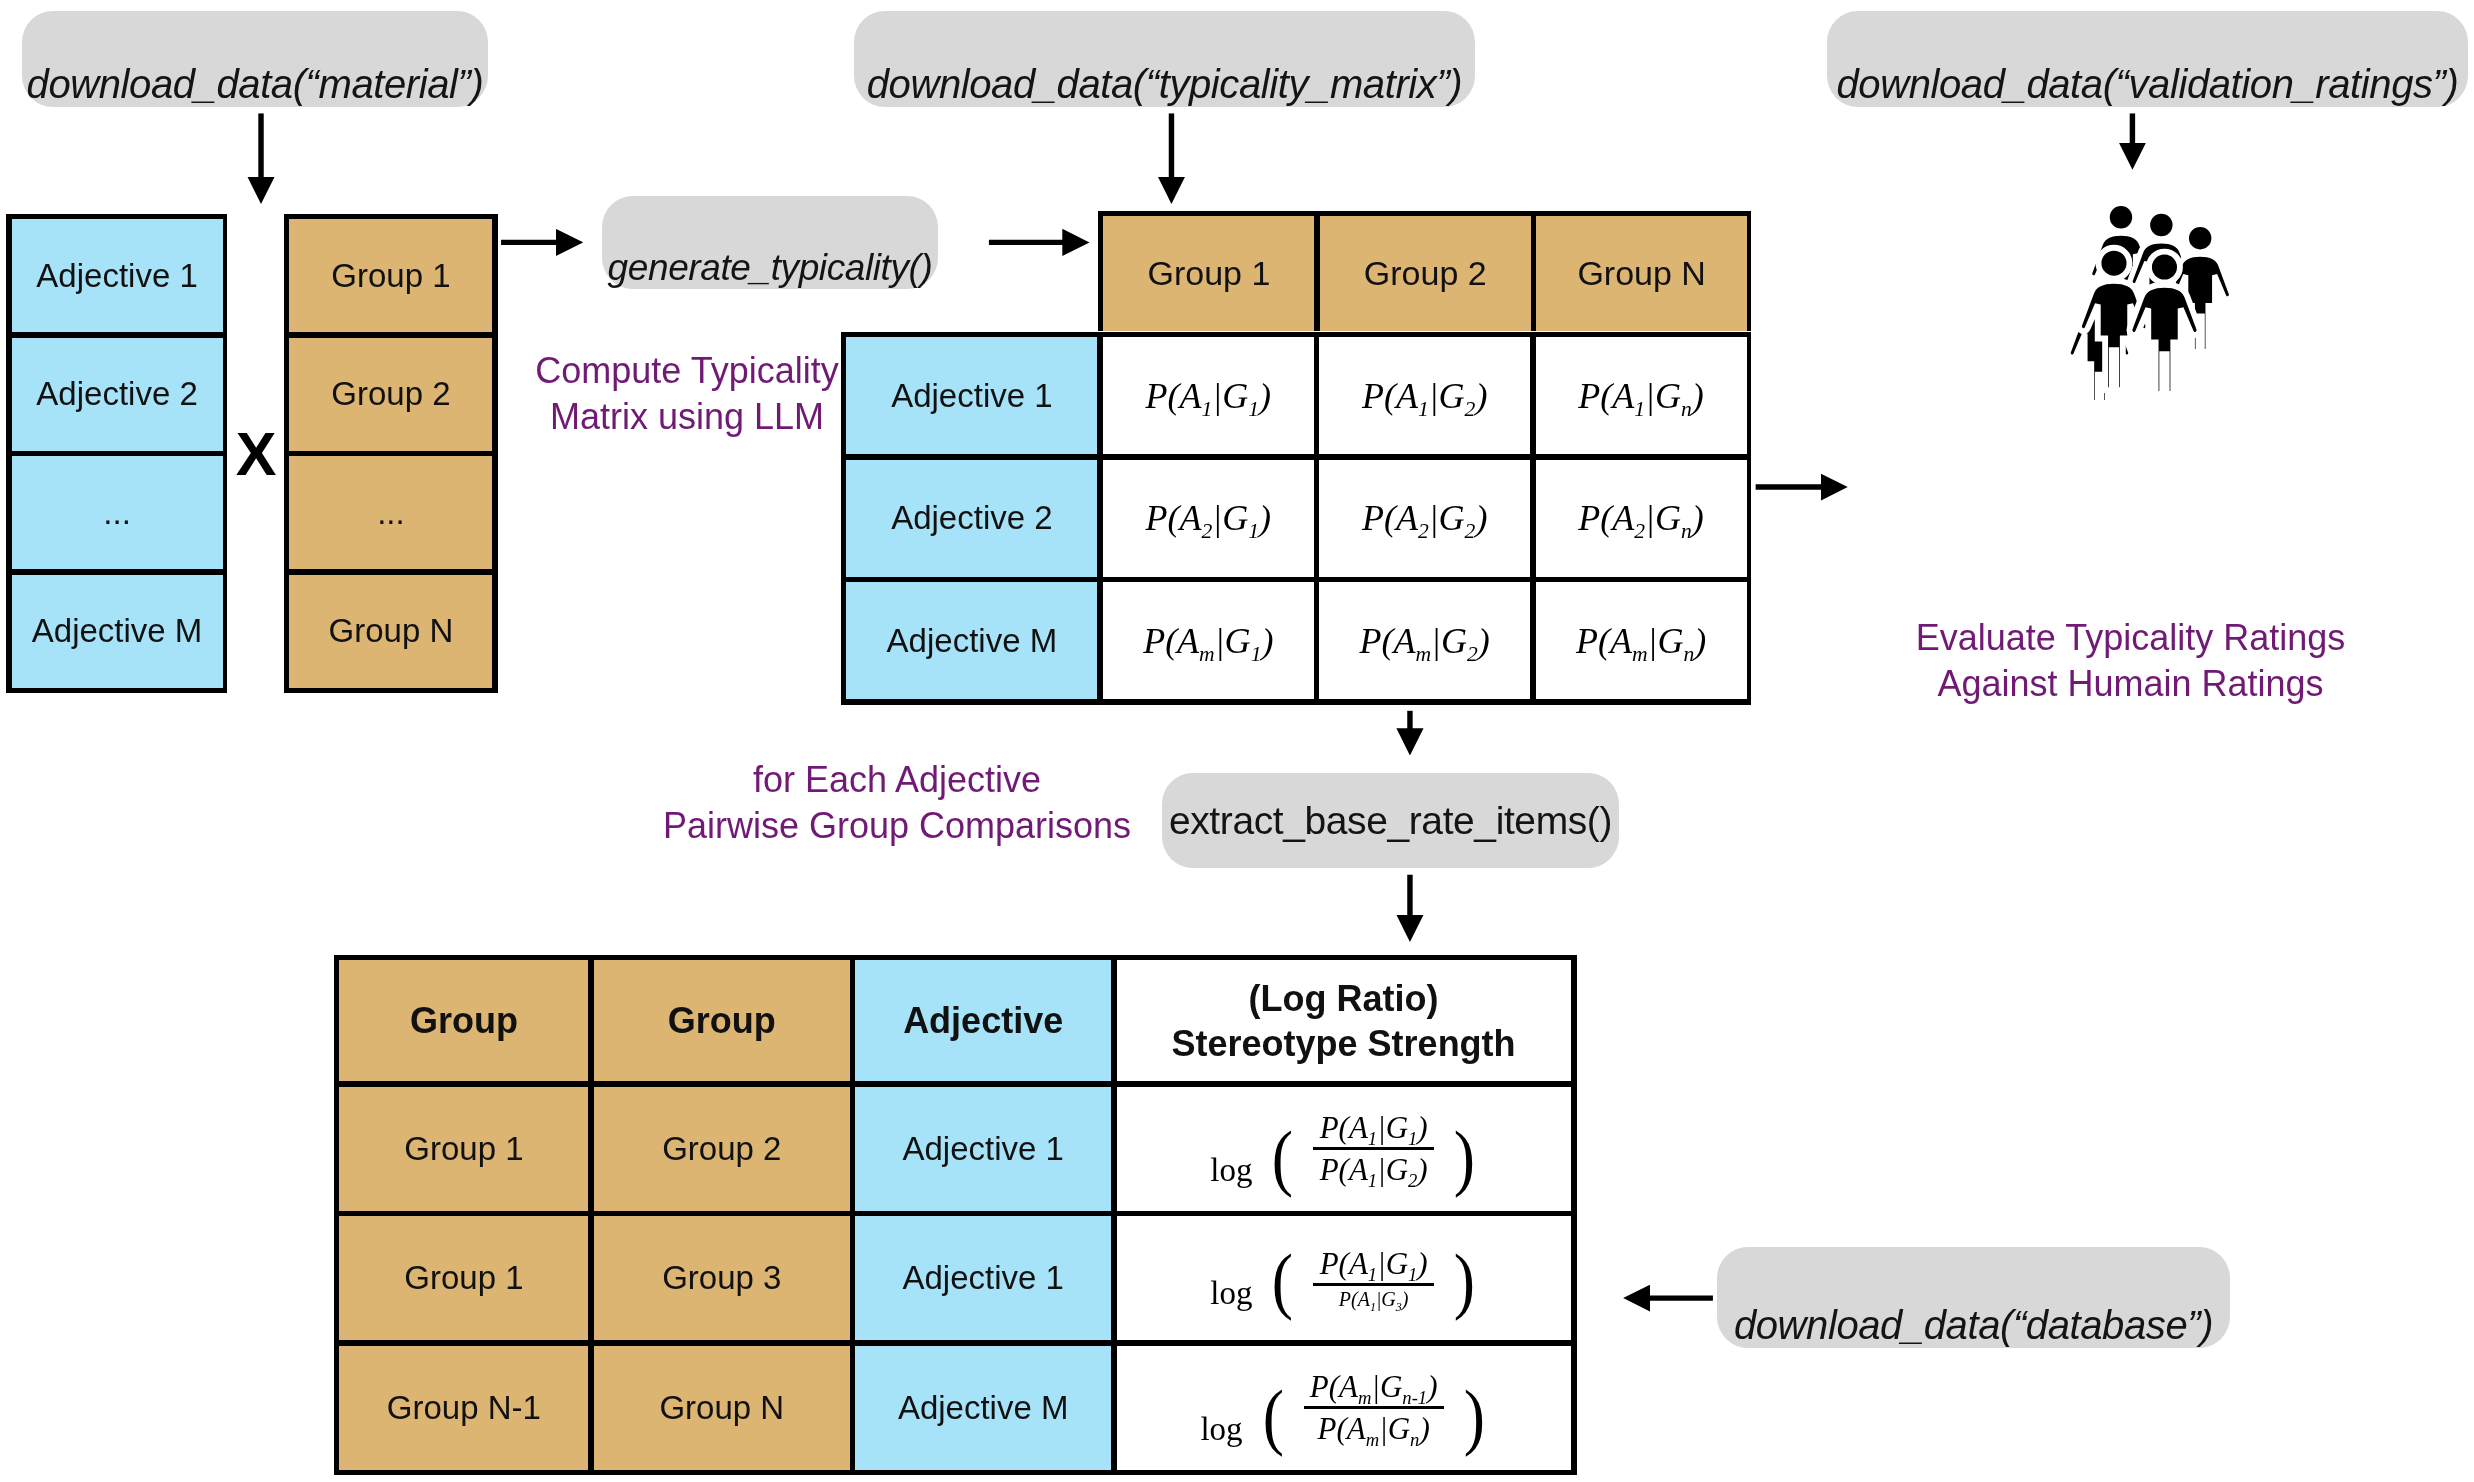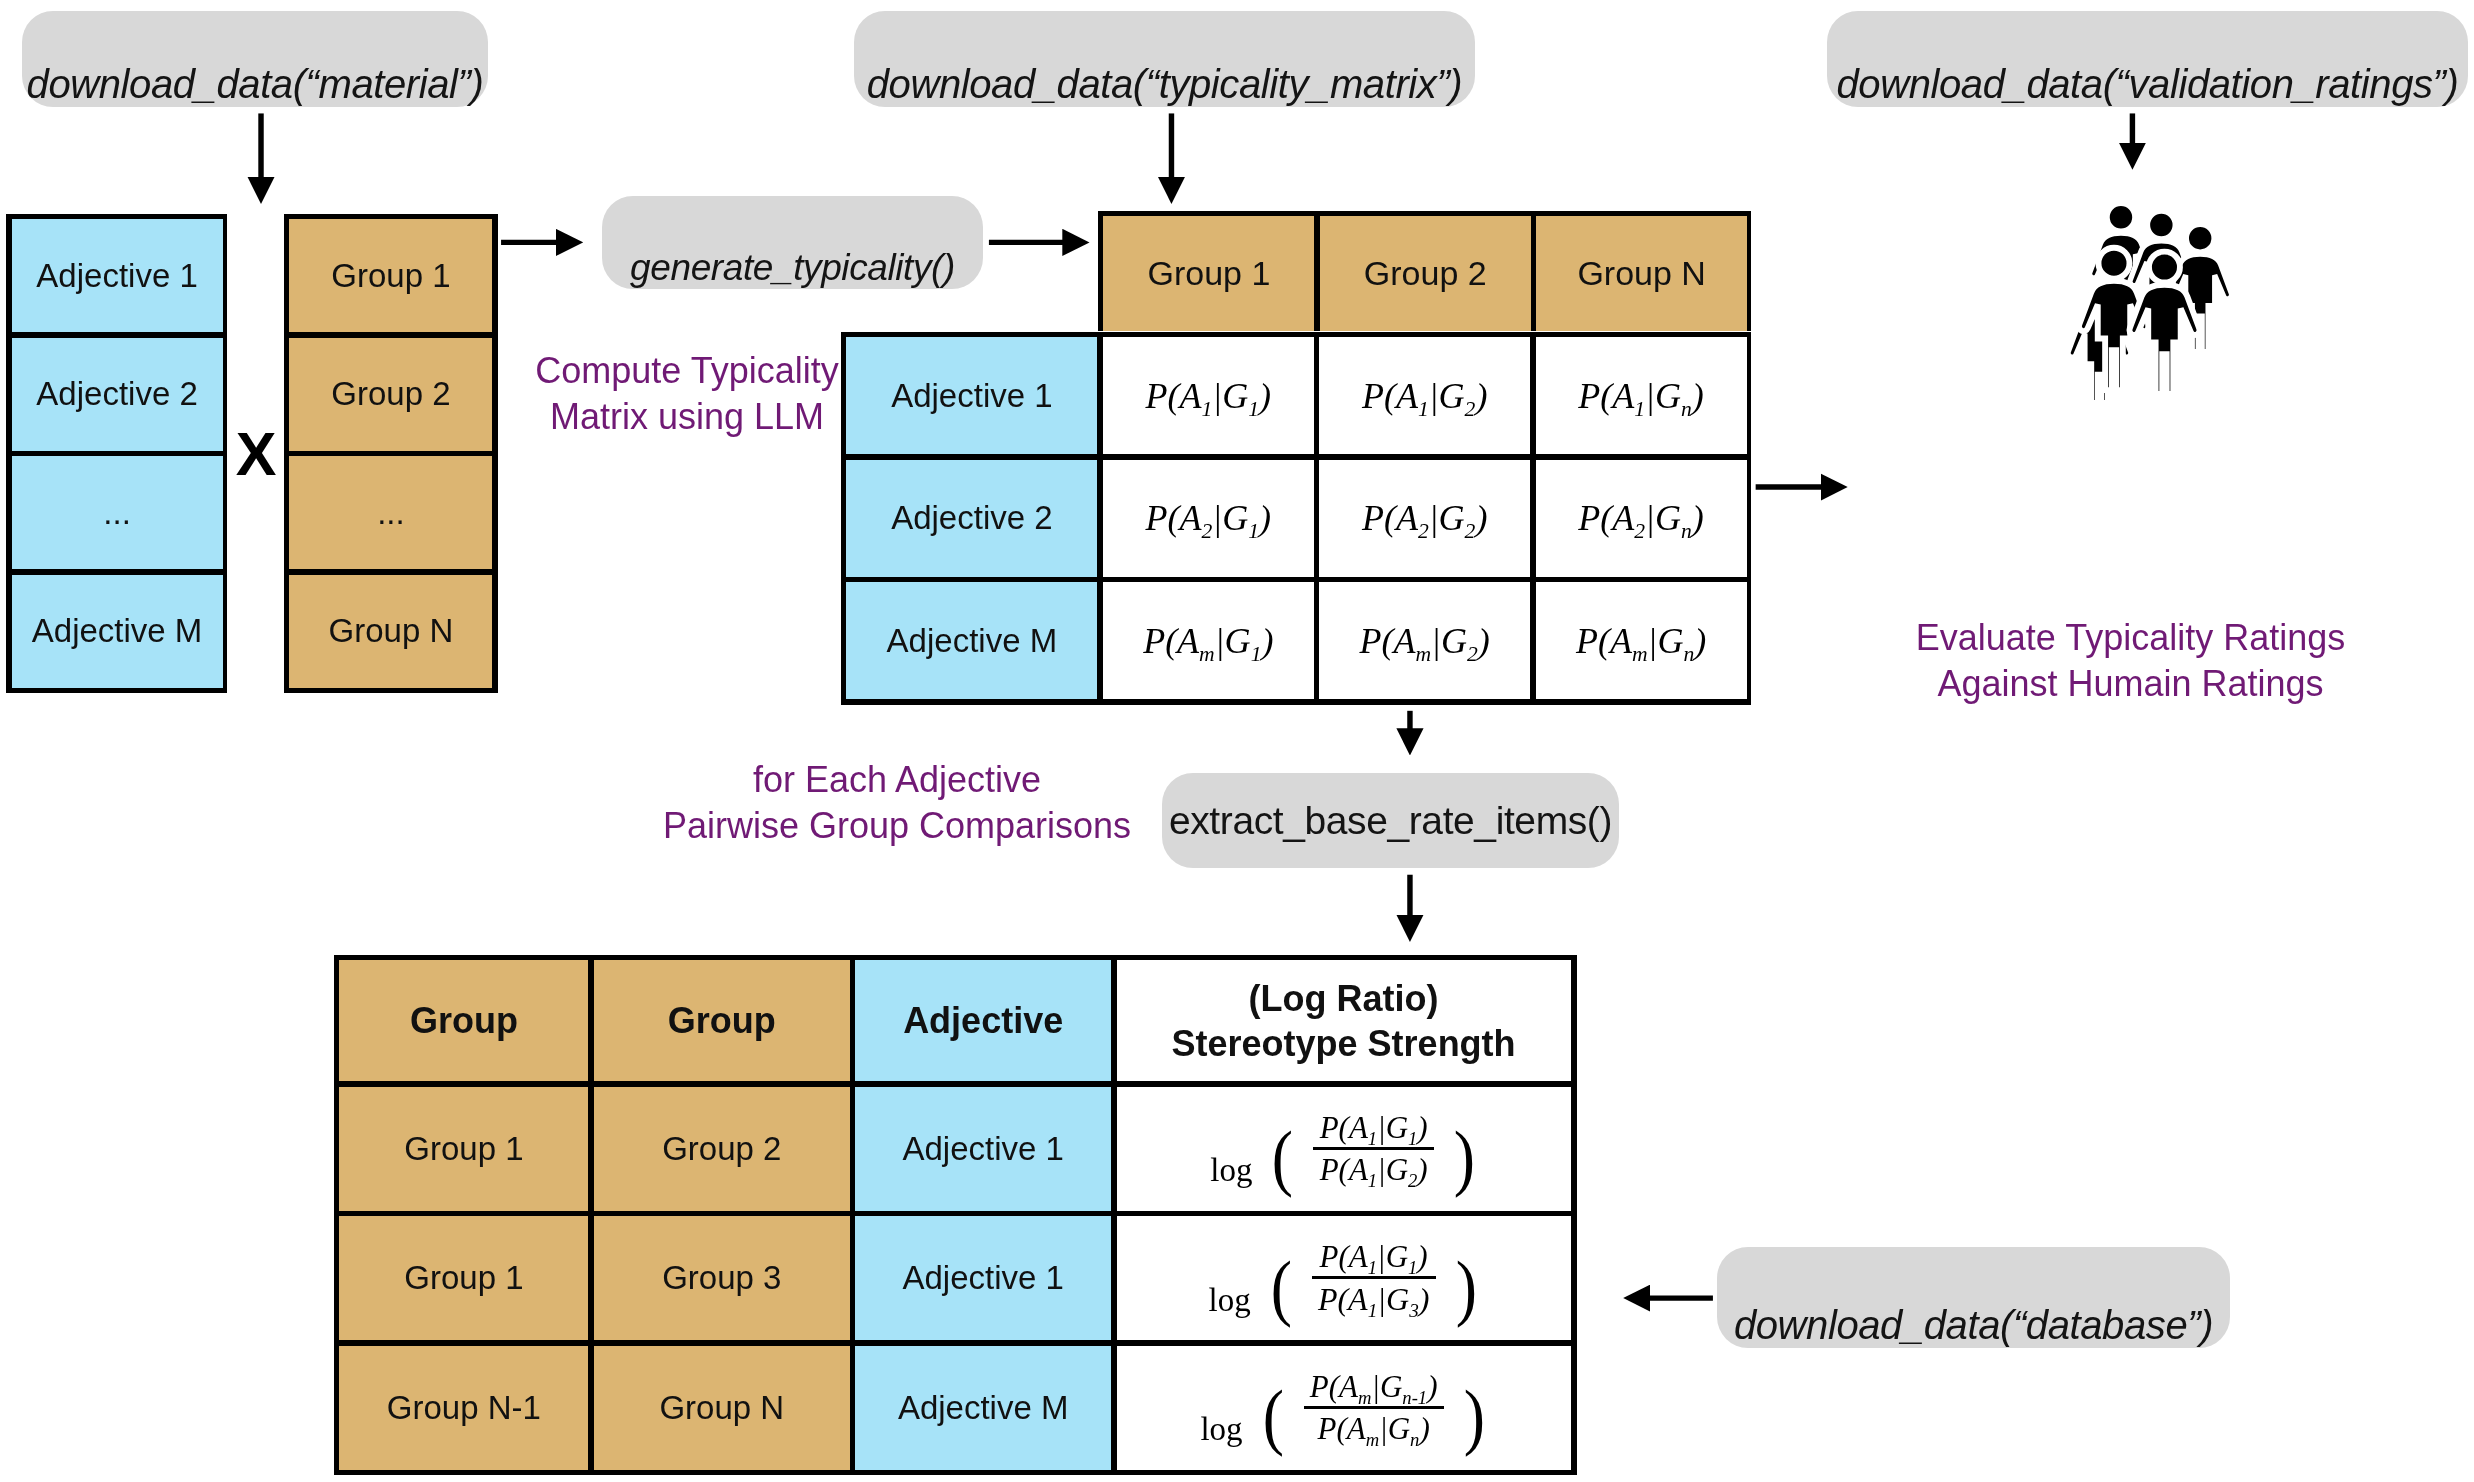--- a/index.html
+++ b/index.html
@@ -137,21 +137,21 @@
 
   <div class="op-x" style="left:231px;top:419px;width:50px;height:70px;">X</div>
 
   <div class="btable" style="left:284px;top:214px;width:214px;grid-template-columns:203px;grid-template-rows:113px 113px 113px 113px;">
     <div class="cell tan">Group 1</div>
     <div class="cell tan">Group 2</div>
     <div class="cell tan">...</div>
     <div class="cell tan">Group N</div>
   </div>
 
-  <div class="pill italic" style="left:602px;top:196px;width:381px;height:93px;font-size:37px;">
+  <div class="pill italic" style="left:602px;top:196px;width:336px;height:93px;font-size:37px;">
     <span>generate_typicality()</span>
   </div>
   <div class="caption" style="left:454px;top:348px;width:466px;">
     <div>Compute Typicality</div>
     <div>Matrix using LLM</div>
   </div>
 
   <div class="btable matrix-header" style="left:1098px;top:211px;width:653px;height:120px;grid-template-columns:211px 211px 211px;grid-template-rows:115px;">
     <div class="cell tan hdr">Group 1</div>
     <div class="cell tan hdr">Group 2</div>
@@ -256,21 +256,21 @@
     <div class="cell tan">Group 1</div>
     <div class="cell tan">Group 3</div>
     <div class="cell blue">Adjective 1</div>
     <div class="cell">
       <div class="mathline">
         <span class="fn">log</span>
         <span class="paren">(</span>
         <span class="frac">
           <span class="num math" style="font-size:31px;">P(A<sub>1</sub>|G<sub>1</sub>)</span>
           <span class="fbar"></span>
-          <span class="den math" style="font-size:32px;">P(A<sub>1</sub>|G<sub>3</sub>)</span>
+          <span class="den math" style="font-size:20px;">P(A<sub>1</sub>|G<sub>3</sub>)</span>
         </span>
         <span class="paren">)</span>
       </div>
     </div>
 
     <div class="cell tan">Group N-1</div>
     <div class="cell tan">Group N</div>
     <div class="cell blue">Adjective M</div>
     <div class="cell">
       <div class="mathline">

